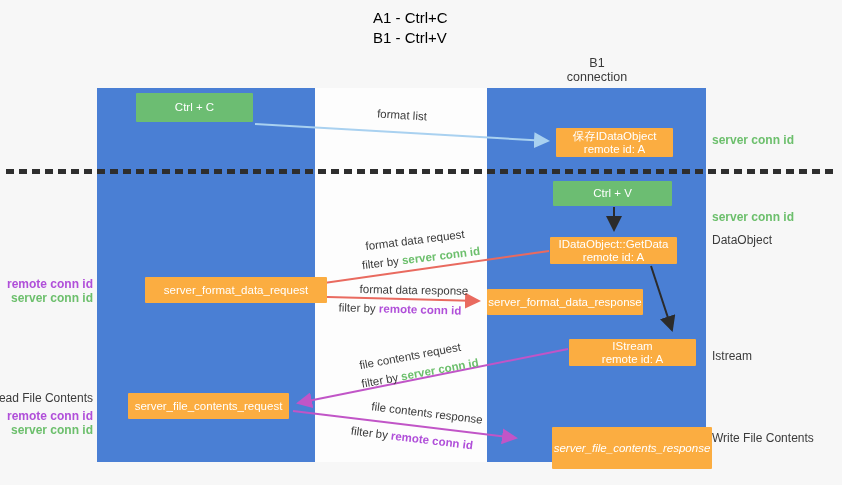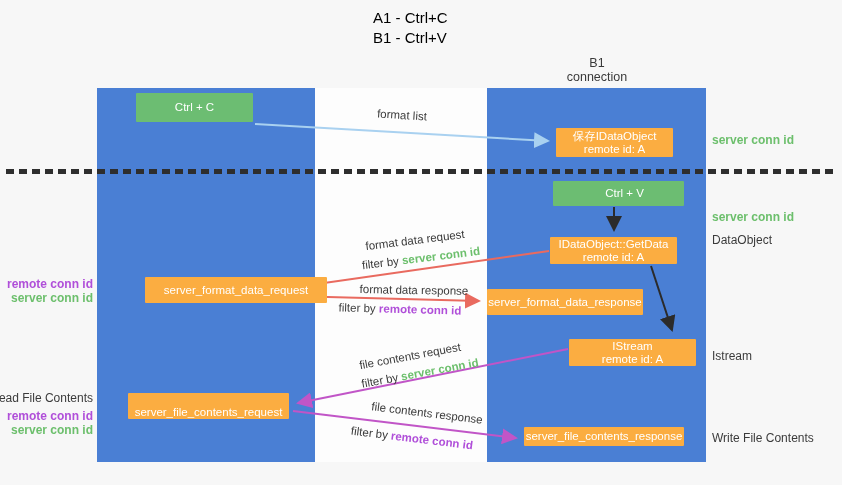--- a/index.html
+++ b/index.html
@@ -72,41 +72,41 @@
     <line x1="293" y1="411" x2="516" y2="438" stroke="#c155c7" stroke-width="2" marker-end="url(#m-mag)"></line>
   </svg>
 
   <div class="node node-green" style="left:136px; top:93px; width:117px; height:29px;text-align:right;">
     <span>Ctrl + C</span>
   </div>
   <div class="node node-orange" style="left:556px; top:128px; width:117px; height:29px;text-align:center;">
     <span>保存IDataObject</span>
     <span>remote id: A</span>
   </div>
-  <div class="node node-green" style="left:553px; top:181px; width:119px; height:25px;padding-left:12px;">
+  <div class="node node-green" style="left:553px; top:181px; width:119px; height:25px;">
     <span>Ctrl + V</span>
   </div>
   <div class="node node-orange" style="left:550px; top:237px; width:127px; height:27px;">
     <span>IDataObject::GetData</span>
     <span>remote id: A</span>
   </div>
   <div class="node node-orange" style="left:145px; top:277px; width:182px; height:26px;">
     <span>server_format_data_request</span>
   </div>
   <div class="node node-orange" style="left:487px; top:289px; width:156px; height:26px;">
     <span>server_format_data_response</span>
   </div>
   <div class="node node-orange" style="left:569px; top:339px; width:127px; height:27px;">
     <span>IStream</span>
     <span>remote id: A</span>
   </div>
-  <div class="node node-orange" style="left:128px; top:393px; width:161px; height:26px;justify-content:flex-end;">
+  <div class="node node-orange" style="left:128px; top:393px; width:161px; height:26px;">
     <span>server_file_contents_request</span>
   </div>
-  <div class="node node-orange" style="left:524px; top:427px; width:160px; height:19px;">
+  <div class="node node-orange" style="left:552px; top:427px; width:160px; height:42px;font-style:italic;">
     <span>server_file_contents_response</span>
   </div>
 
   <div class="alabel" style="left:402px; top:115px; transform:translate(-50%,-50%) rotate(3.5deg);">
     <span>format list</span>
   </div>
 
   <div class="alabel" style="left:415px; top:240px; transform:translate(-50%,-50%) rotate(-7deg);">
     <span>format data request</span>
   </div>

